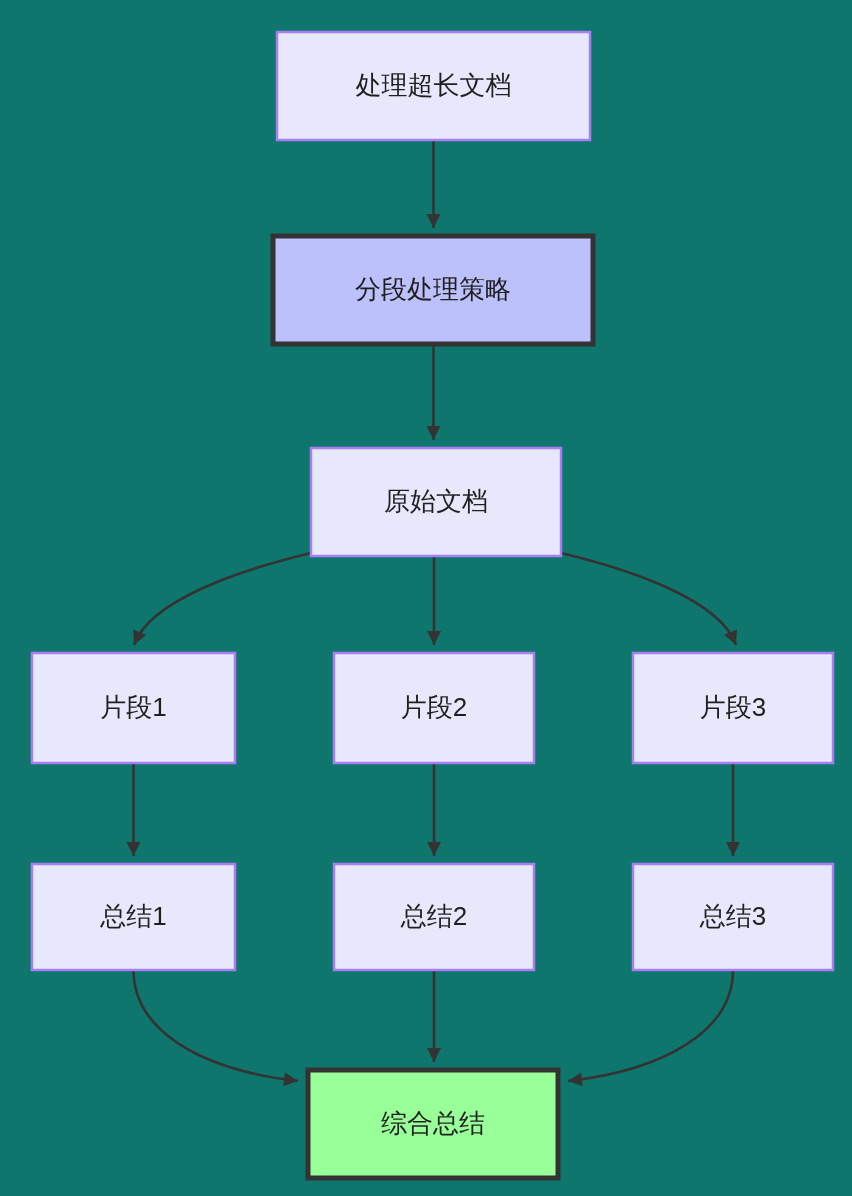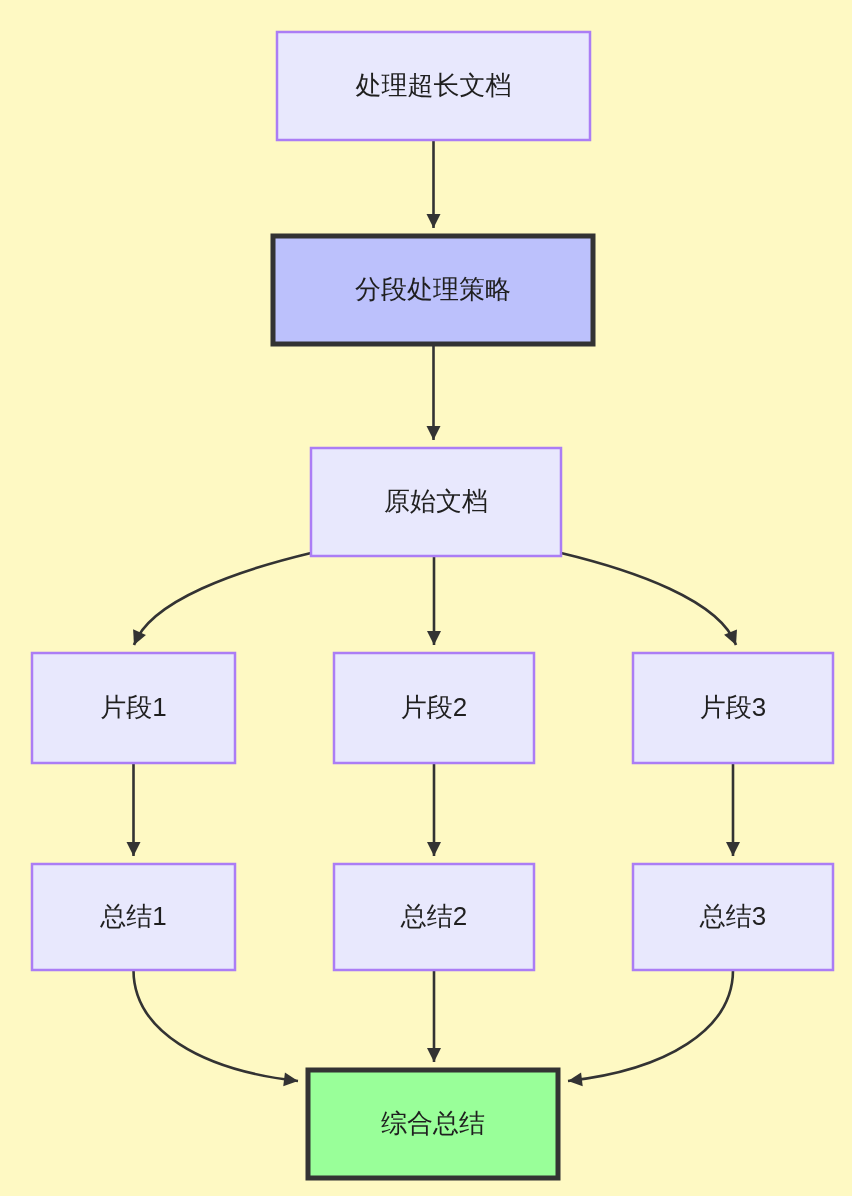--- a/index.html
+++ b/index.html
@@ -10,21 +10,21 @@
   body {
     width: 852px;
     height: 1196px;
     font-family: "Liberation Sans", "DejaVu Sans", sans-serif;
     overflow: hidden;
   }
   #flowchart-root {
     position: relative;
     width: 852px;
     height: 1196px;
-    background: #fef9c3;
+    background: #0f766e;
   }
   svg.diagram {
     display: block;
     width: 852px;
     height: 1196px;
   }
   .node-rect {
     fill: #e8e8fd;
     stroke: #ab7df5;
     stroke-width: 2.5;

